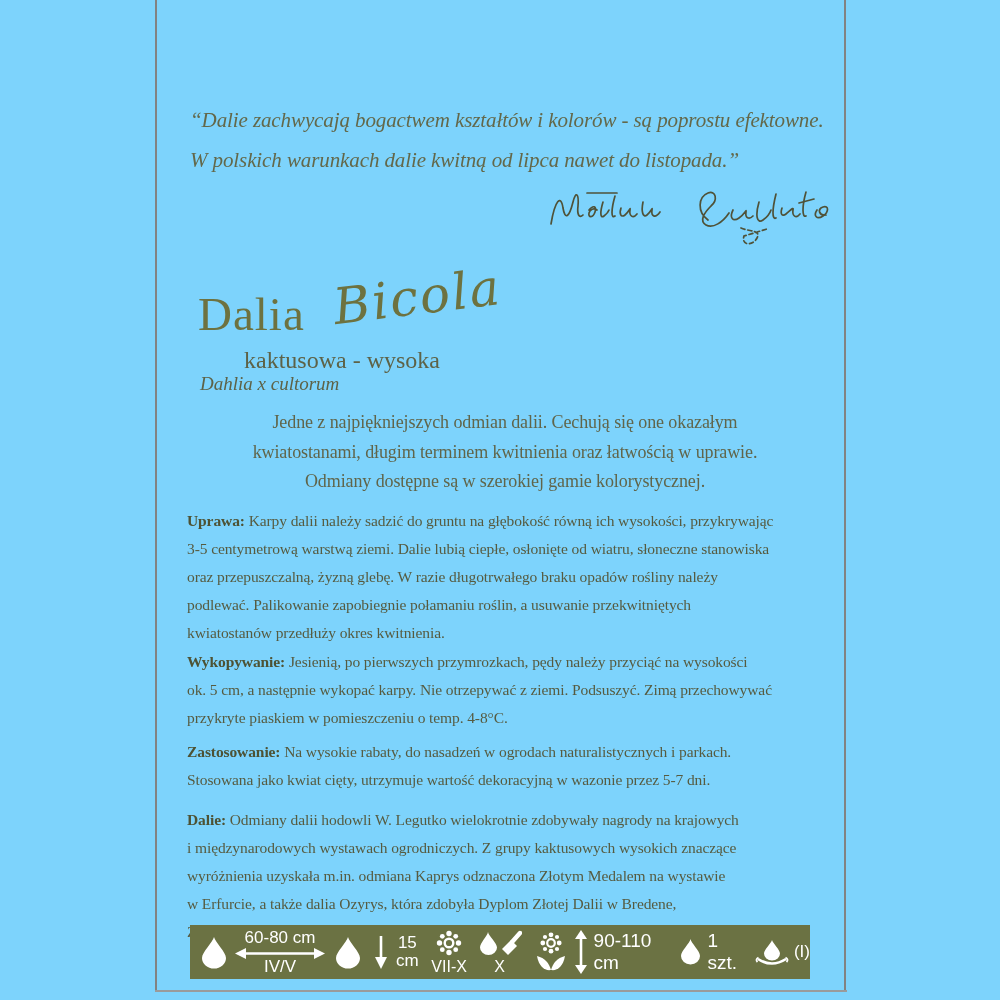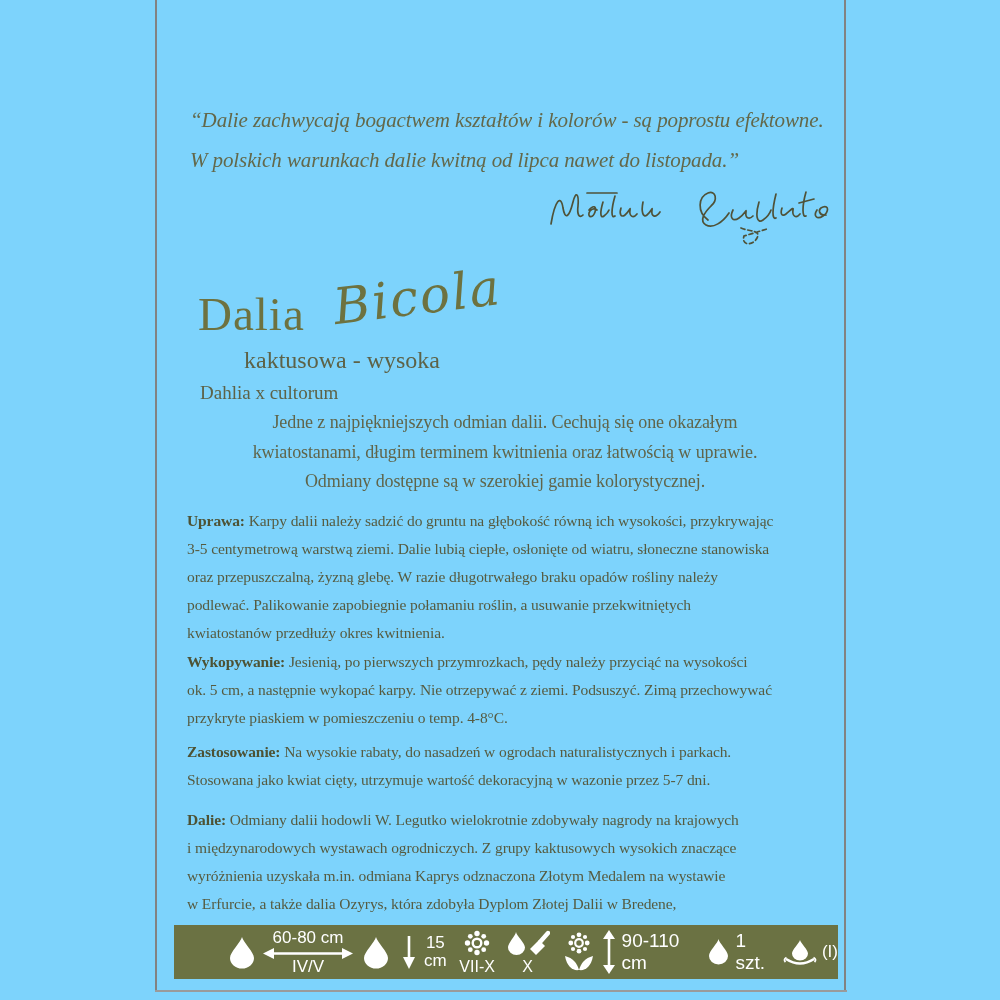--- a/index.html
+++ b/index.html
@@ -13,36 +13,36 @@
          color:#63684a;white-space:pre-line;}
 
   .signature{position:absolute;left:545px;top:172px;}
 
   .title-row{position:absolute;left:198px;top:284px;height:70px;}
   .genus{font-size:47px;color:#6d7240;letter-spacing:1px;text-align:right;}
   .variety{display:inline-block;font-family:"DejaVu Serif",serif;font-style:italic;
            font-size:50px;color:#6d7240;transform:rotate(-7deg) translateY(-16px);
            margin-left:26px;letter-spacing:2px;}
   .subtitle{position:absolute;left:200px;top:347px;font-size:24px;color:#5d6247;margin-left:44px;}
-  .latin{position:absolute;left:200px;top:382px;font-size:19px;color:#5d6247;}
+  .latin{position:absolute;left:200px;top:373px;font-size:19px;font-style:italic;color:#5d6247;}
 
   .intro{position:absolute;left:175px;top:408px;width:660px;text-align:center;
          font-size:18px;line-height:29.5px;color:#60654a;white-space:pre-line;letter-spacing:-0.1px;}
 
   .section{position:absolute;left:187px;width:656px;font-size:15.5px;line-height:28px;
            color:#565b40;white-space:pre-line;letter-spacing:-0.1px;}
   .section b{color:#4d5234;}
   .sec-0{top:507px;}
   .sec-1{top:648px;}
   .sec-2{top:738px;}
   .sec-3{top:806px;}
 
-  .bar{position:absolute;left:174px;top:925px;width:620px;height:54px;background:#6b7243;
+  .bar{position:absolute;left:190px;top:925px;width:620px;height:54px;background:#6b7243;
        display:flex;align-items:center;overflow:hidden;color:#ffffff;
-       font-family:"Liberation Sans",sans-serif;padding-left:44px;}
+       font-family:"Liberation Sans",sans-serif;}
   .bar svg{display:block;flex:0 0 auto;}
   .col{display:flex;flex-direction:column;align-items:center;justify-content:center;line-height:1;}
   .t17{font-size:17px;} .t19{font-size:19px;}
   .spacing-col{margin-left:6px;width:96px;}
   .spacing-col .lbl{font-size:17px;margin-bottom:1px;}
   .spacing-col .sub{font-size:17px;margin-top:-2px;}
   .depth-col{margin-left:8px;}
   .depth-col span{font-size:17px;line-height:18px;}
   .period-col{margin-left:12px;width:46px;}
   .period-col .lbl{font-size:16px;margin-top:2px;}

